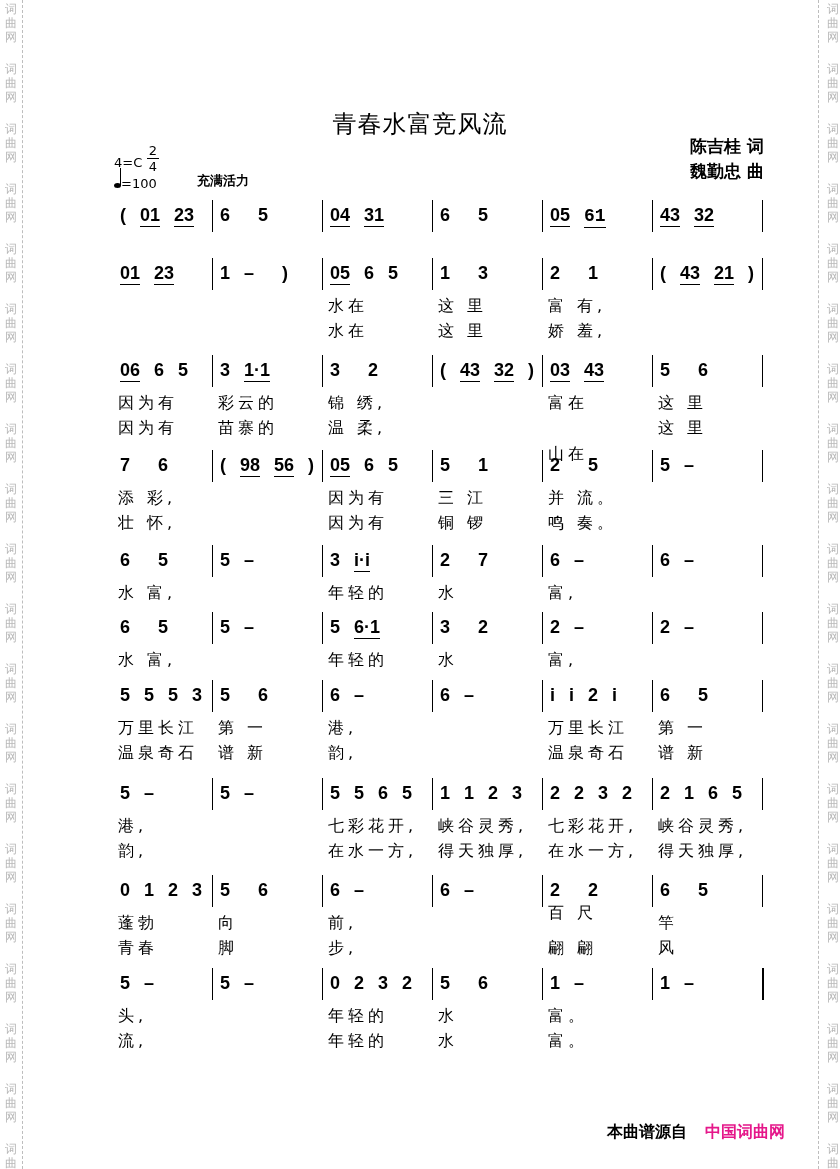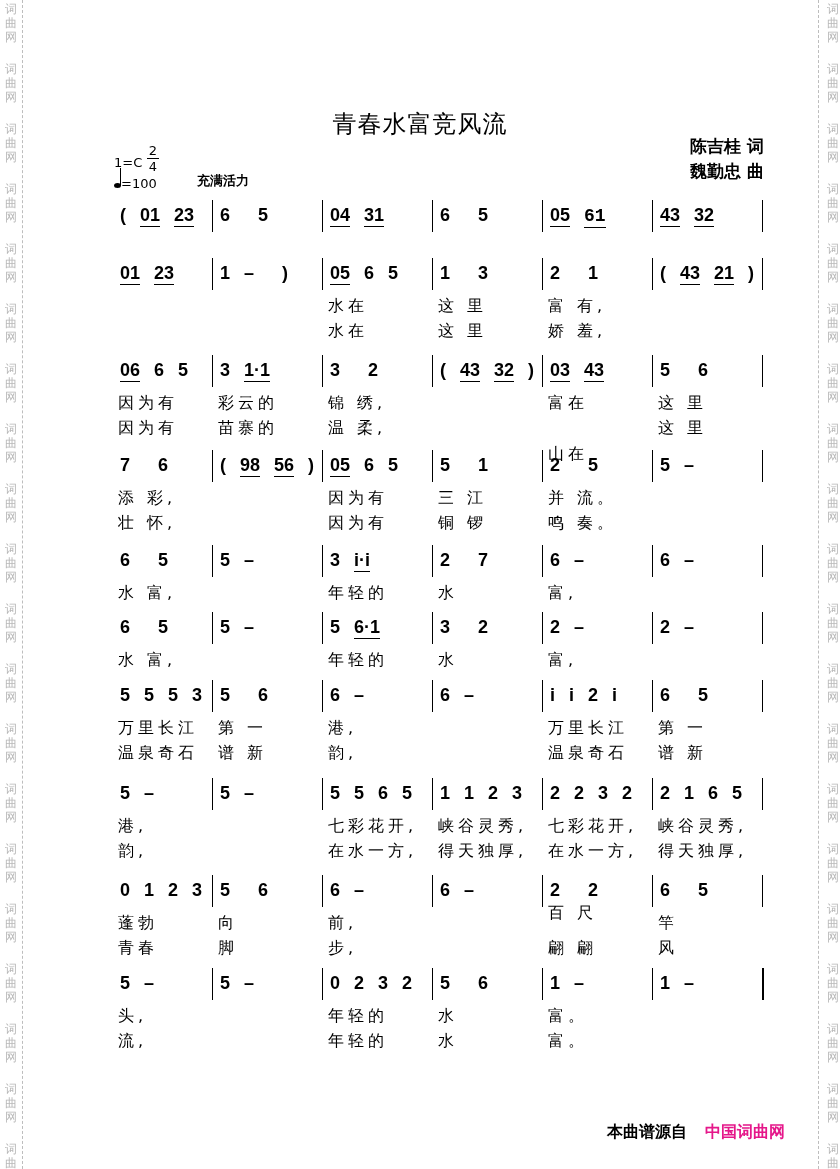--- a/index.html
+++ b/index.html
@@ -79,21 +79,21 @@
     <div class="wm-group" style="top: 1022px;">词<br>曲<br>网</div>
     <div class="wm-group" style="top: 1082px;">词<br>曲<br>网</div>
     <div class="wm-group" style="top: 1142px;">词<br>曲<br>网</div>
   </div>
 
 <div class="title">青春水富竞风流</div>
 <div class="credits">
   <div>陈吉桂 词</div>
   <div>魏勤忠 曲</div>
 </div>
-<div class="key">1=C</div>
+<div class="key">4=C</div>
 <div class="timesig">
   <div>2</div>
   <div class="line"></div>
   <div>4</div>
 </div>
 <div class="tempo">
   <span class="note"></span><span>=100</span>
 </div>
 <div class="expr">充满活力</div>
 

